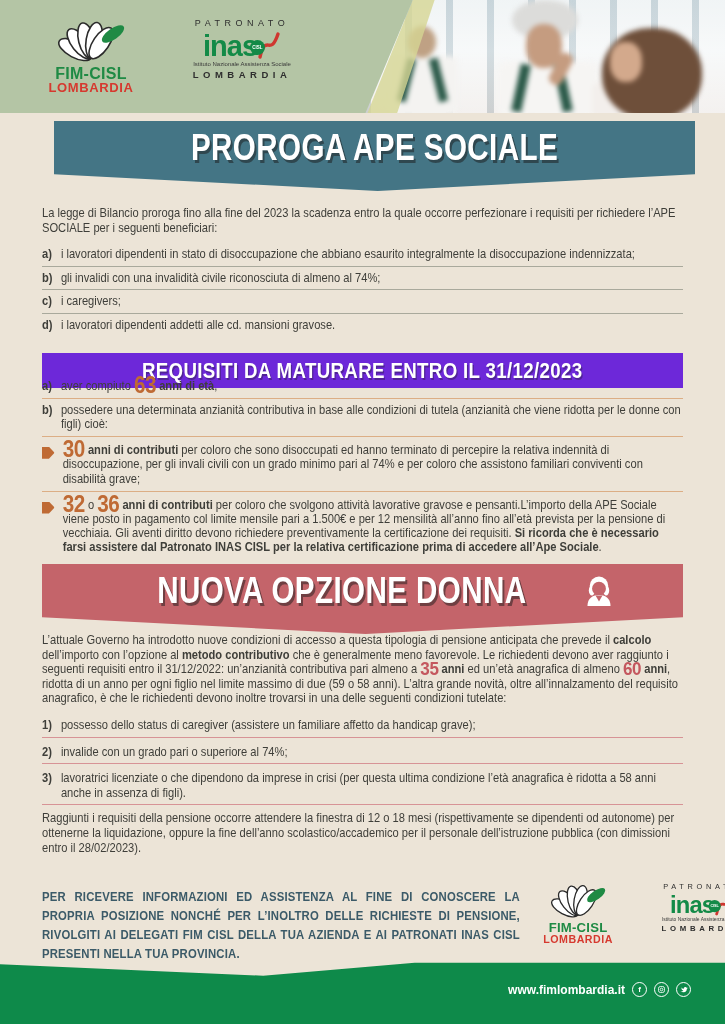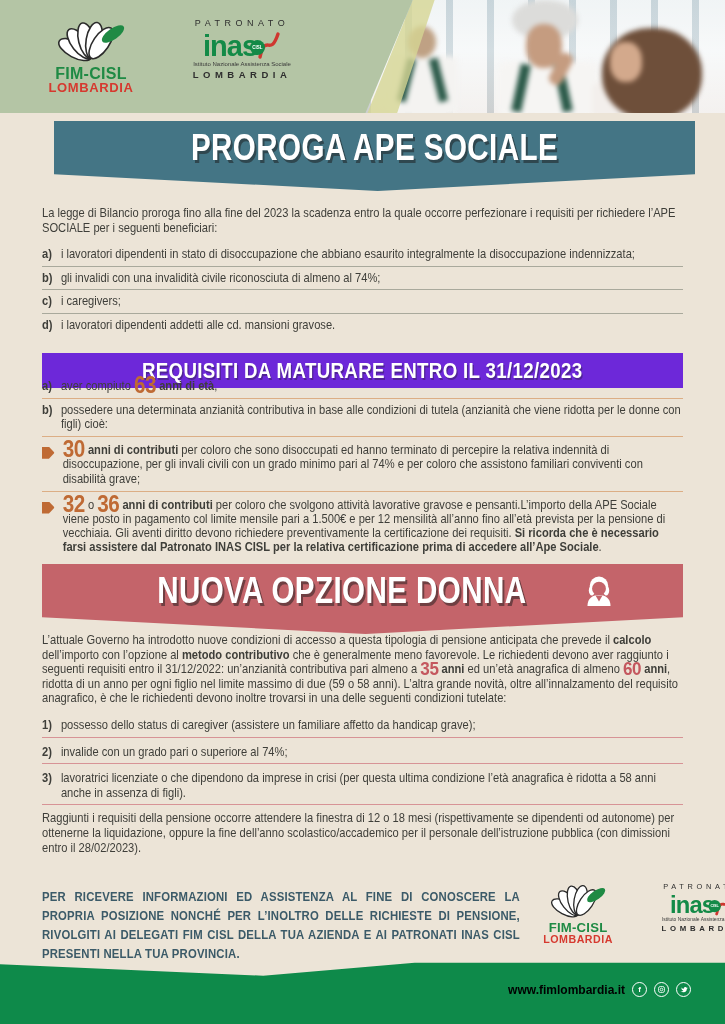--- a/index.html
+++ b/index.html
@@ -81,21 +81,21 @@
   .closing{margin-top:6px;}
 
   
   .cta{position:absolute;left:42px;top:888px;width:531px;transform:scaleX(.9);transform-origin:0 0;
        font-weight:bold;font-size:12.6px;line-height:19px;color:#3b5a68;text-align:justify;letter-spacing:.2px;}
 
   
   .footer{position:absolute;left:0;top:956px;width:725px;height:68px;background:#0e8a4a;
           clip-path:polygon(0 12%,36.3% 29%,57.2% 10%,100% 10%,100% 100%,0 100%);}
   .site-row{position:absolute;top:26px;right:34px;display:flex;align-items:center;gap:7px;}
-  .site-url{color:#000000;font-weight:bold;font-size:12px;}
+  .site-url{color:#ffffff;font-weight:bold;font-size:12px;}
   .soc{width:13px;height:13px;border:1px solid #fff;border-radius:50%;display:flex;
        align-items:center;justify-content:center;color:#fff;font-size:8px;font-weight:bold;line-height:1;}
 </style>
 </head>
 <body>
 
 <div class="page">
 
   <div class="header">
     <div class="photo">

